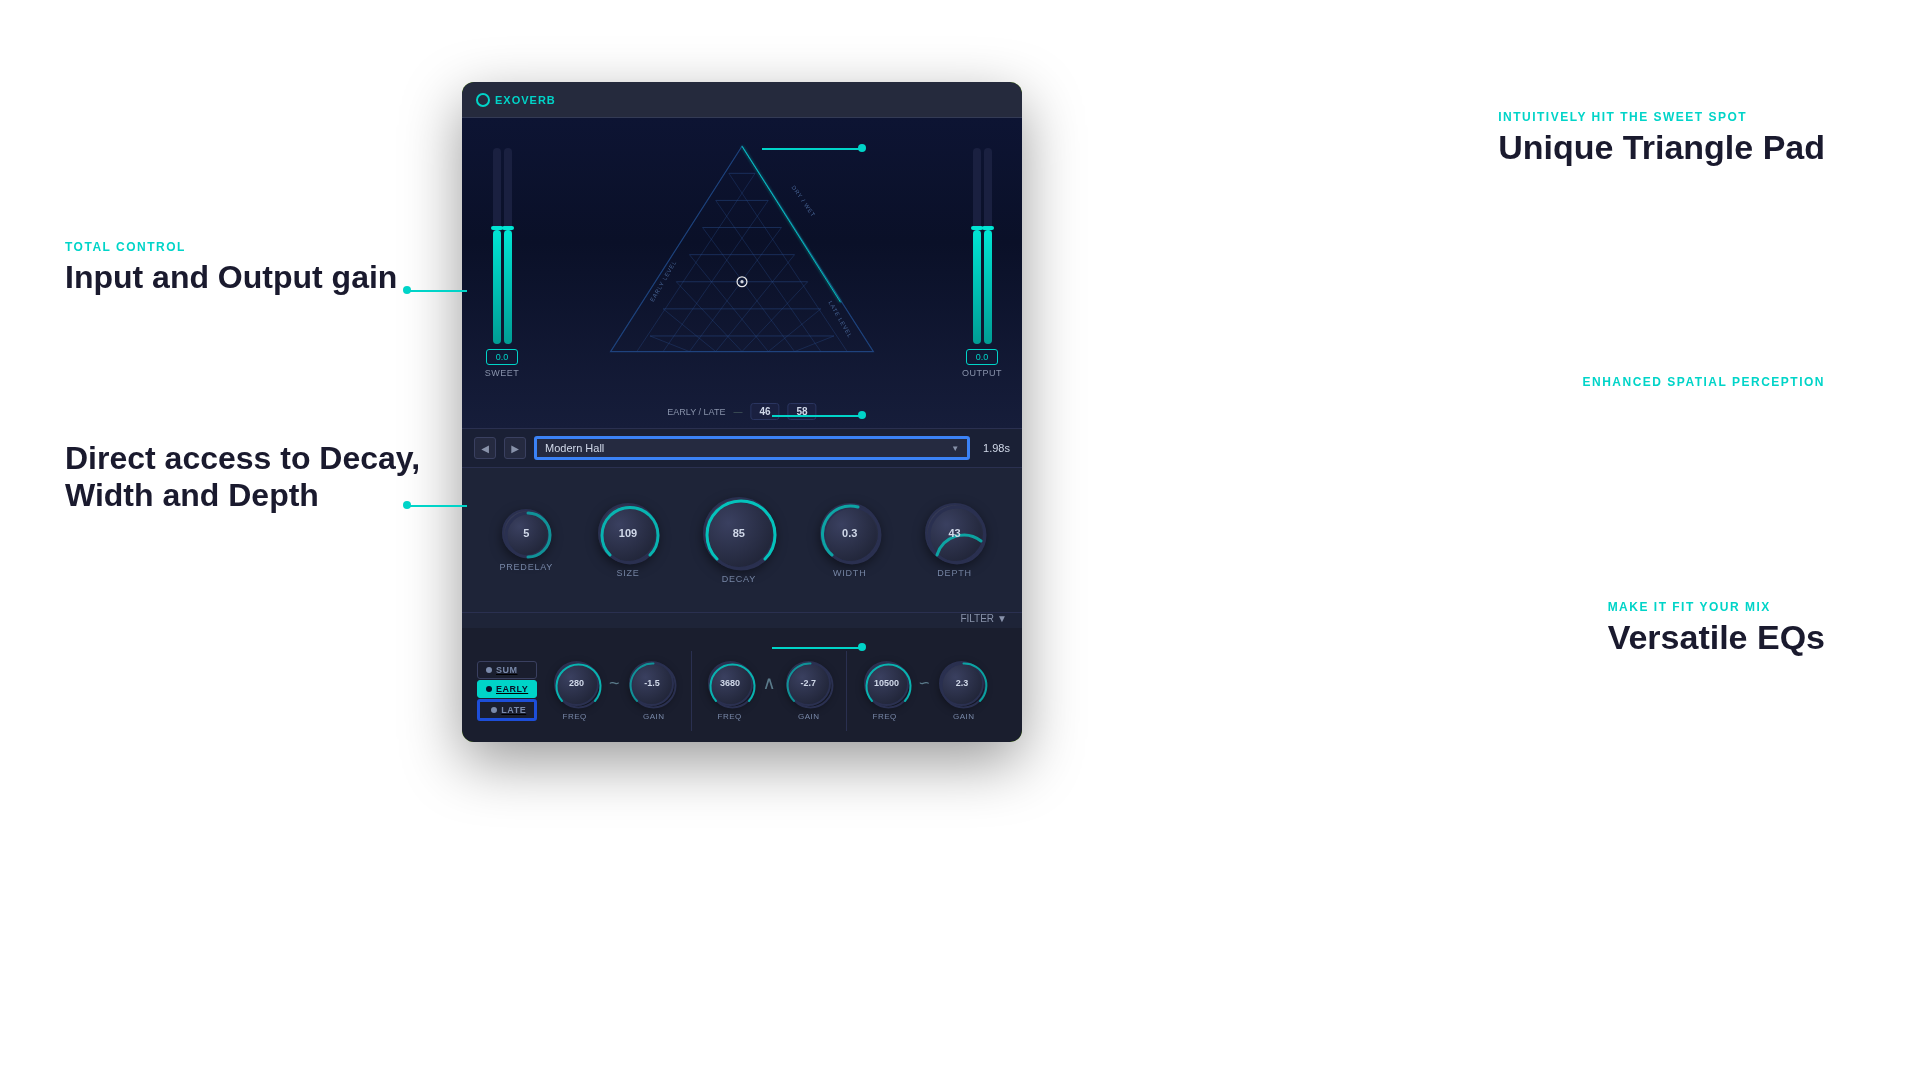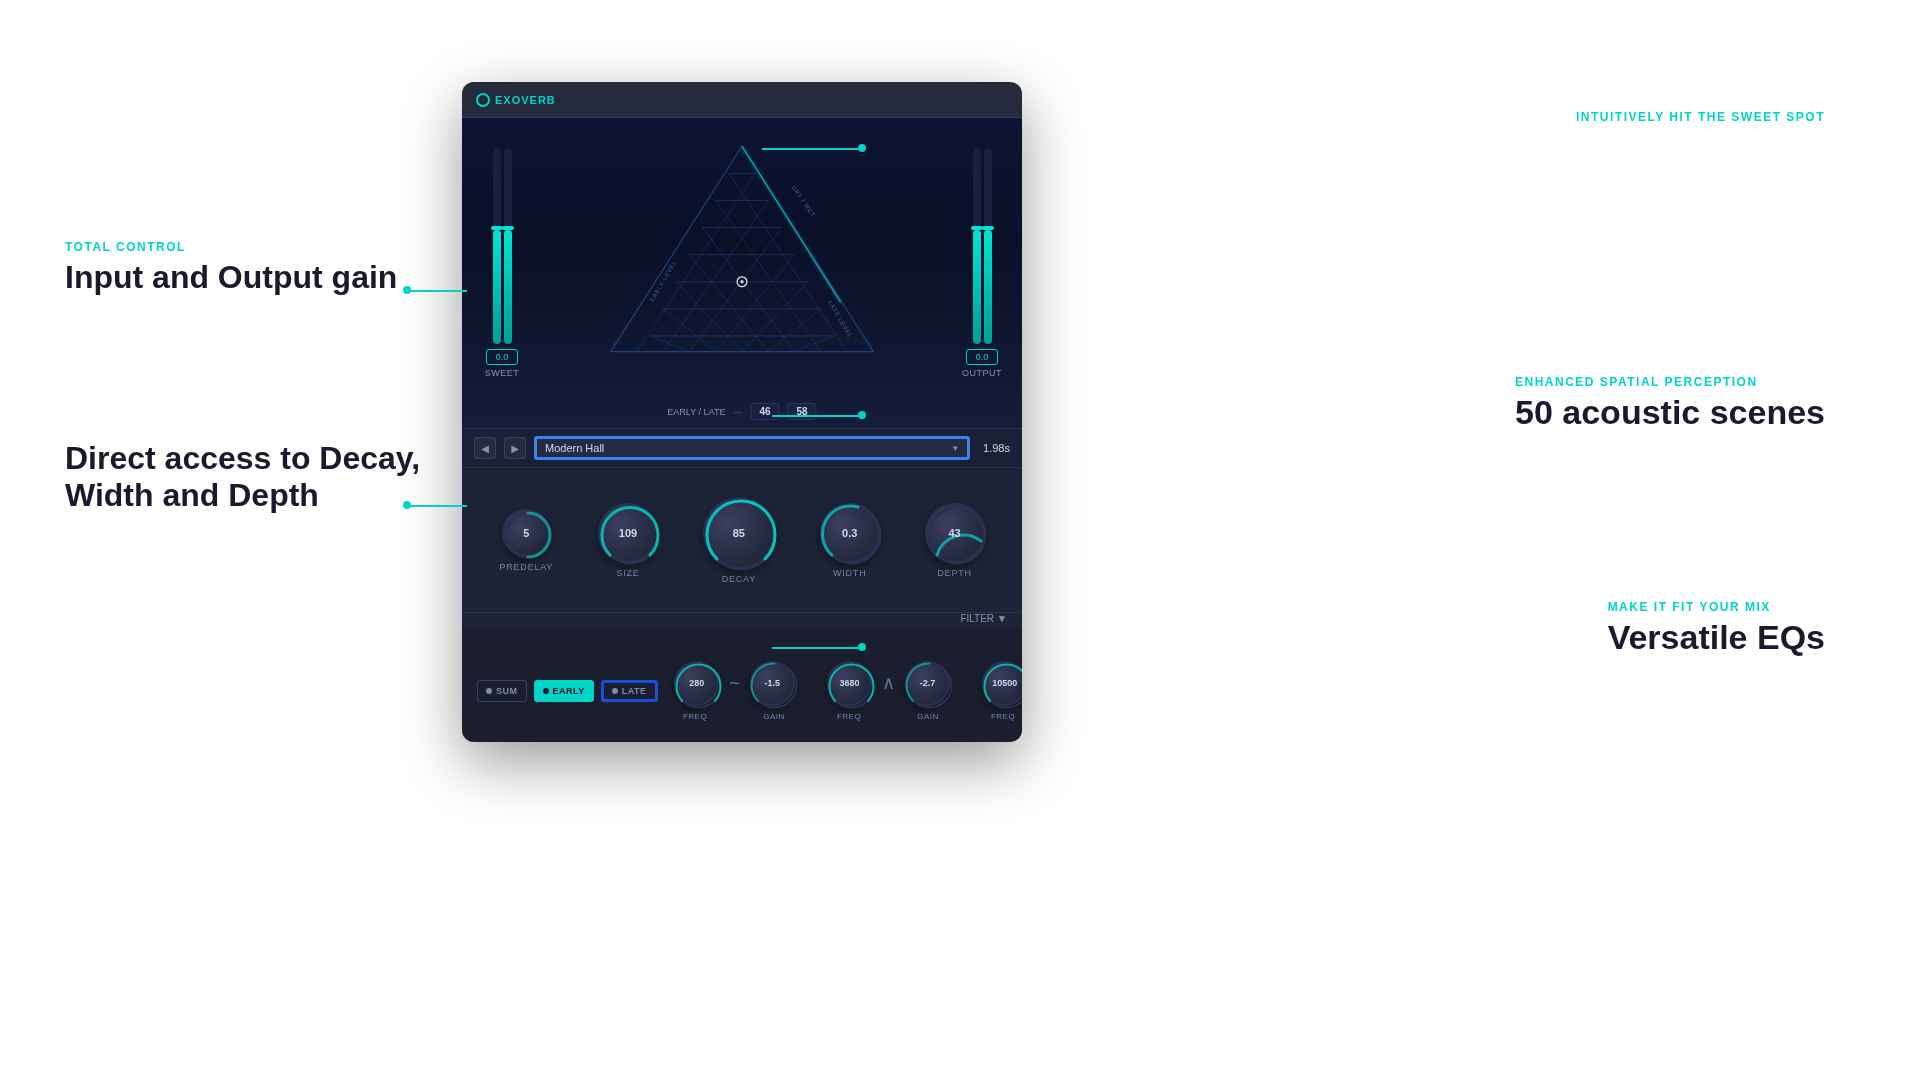--- a/index.html
+++ b/index.html
@@ -280,22 +280,23 @@
 
     .eq-row {
       display: flex;
       align-items: center;
       gap: 15px;
       height: 100%;
     }
 
     .eq-buttons {
       display: flex;
-      flex-direction: row;
-      gap: 7px;
+      flex-direction: column;
+      gap: 1px;
+      text-decoration: underline;
     }
 
     .eq-btn {
       border-radius: 3px;
       font-size: 9px;
       font-weight: bold;
       padding: 3px 8px;
       letter-spacing: 0.5px;
       cursor: pointer;
       display: flex;
@@ -715,28 +716,28 @@
 
 <div class="annotation-label" style="position:absolute; left:65px; top:440px;">
   <div class="annotation-title" style="font-size:32px; max-width:360px; line-height:1.15; color:#1a1a2e;">Direct access to Decay,<br>Width and Depth</div>
 </div>
 
 <div style="position:absolute; left:407px; top:505px; width:60px; height:1.5px; background:#00d4c8;"></div>
 <div style="position:absolute; left:403px; top:501px; width:8px; height:8px; border-radius:50%; background:#00d4c8;"></div>
 
 <div class="annotation-label" style="position:absolute; right:95px; top:110px;">
   <div class="annotation-subtitle" style="color:#00d4c8;font-size:12px;font-weight:bold;letter-spacing:1.5px;text-transform:uppercase;margin-bottom:5px;">INTUITIVELY HIT THE SWEET SPOT</div>
+  <div class="annotation-title" style="font-size:34px; color:#1a1a2e; font-weight:900; white-space:nowrap;">Unique Triangle Pad</div>
 </div>
 
 <div style="position:absolute; right:1058px; top:148px; width:100px; height:1.5px; background:#00d4c8;"></div>
 <div style="position:absolute; right:1054px; top:144px; width:8px; height:8px; border-radius:50%; background:#00d4c8;"></div>
 
 <div class="annotation-label" style="position:absolute; right:95px; top:375px;">
   <div class="annotation-subtitle" style="color:#00d4c8;font-size:12px;font-weight:bold;letter-spacing:1.5px;text-transform:uppercase;margin-bottom:5px;">ENHANCED SPATIAL PERCEPTION</div>
-  <div class="annotation-title" style="font-size:34px; color:#1a1a2e; font-weight:900;">50 acoustic scenes</div>
 </div>
 
 <div style="position:absolute; right:1058px; top:415px; width:90px; height:1.5px; background:#00d4c8;"></div>
 <div style="position:absolute; right:1054px; top:411px; width:8px; height:8px; border-radius:50%; background:#00d4c8;"></div>
 
 <div class="annotation-label" style="position:absolute; right:95px; top:600px;">
   <div class="annotation-subtitle" style="color:#00d4c8;font-size:12px;font-weight:bold;letter-spacing:1.5px;text-transform:uppercase;margin-bottom:5px;">MAKE IT FIT YOUR MIX</div>
   <div class="annotation-title" style="font-size:34px; color:#1a1a2e; font-weight:900;">Versatile EQs</div>
 </div>
 

